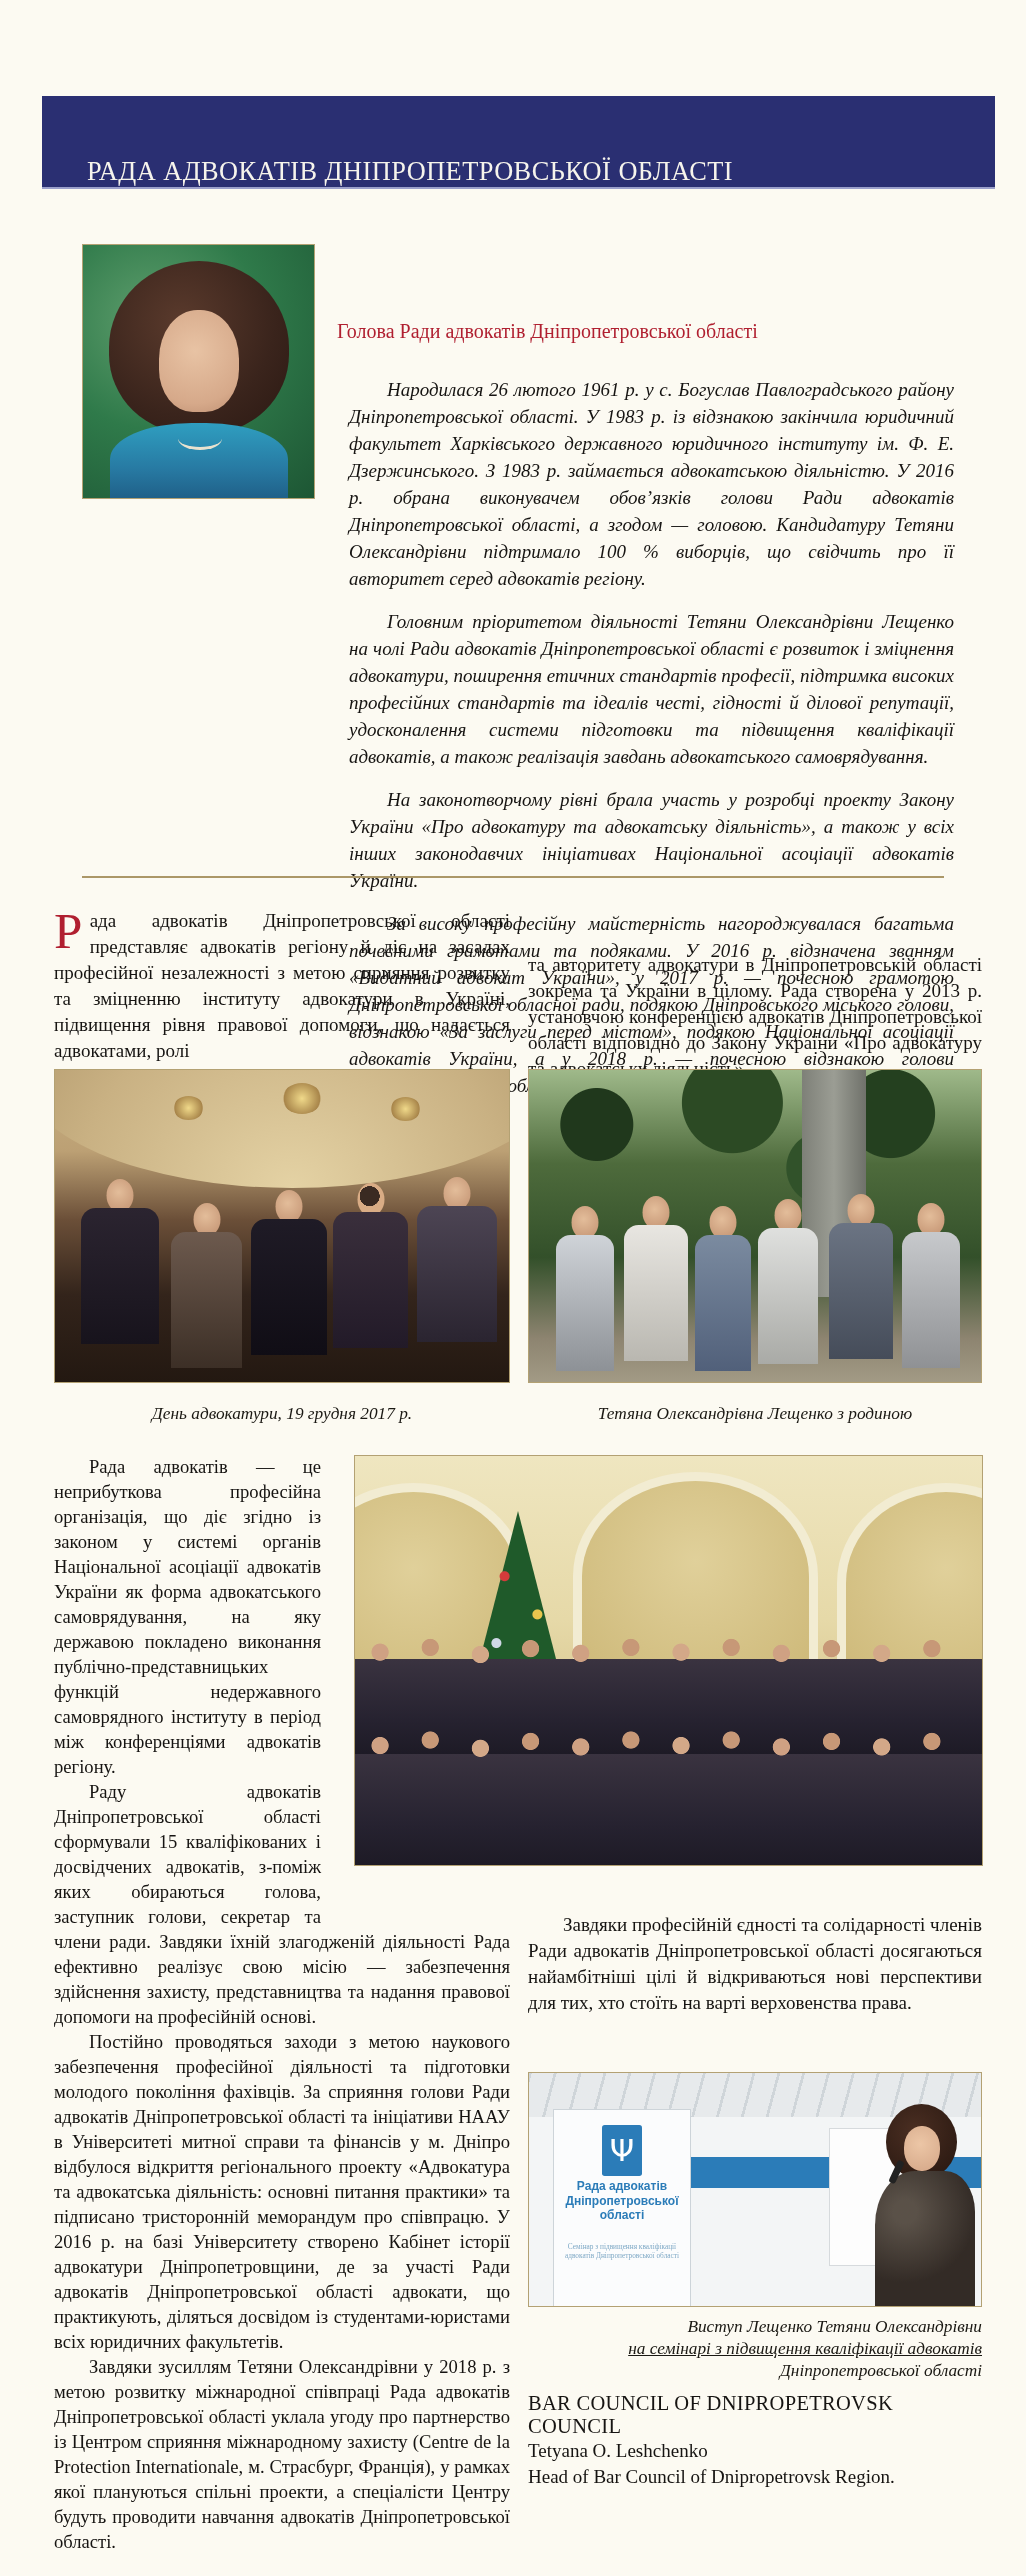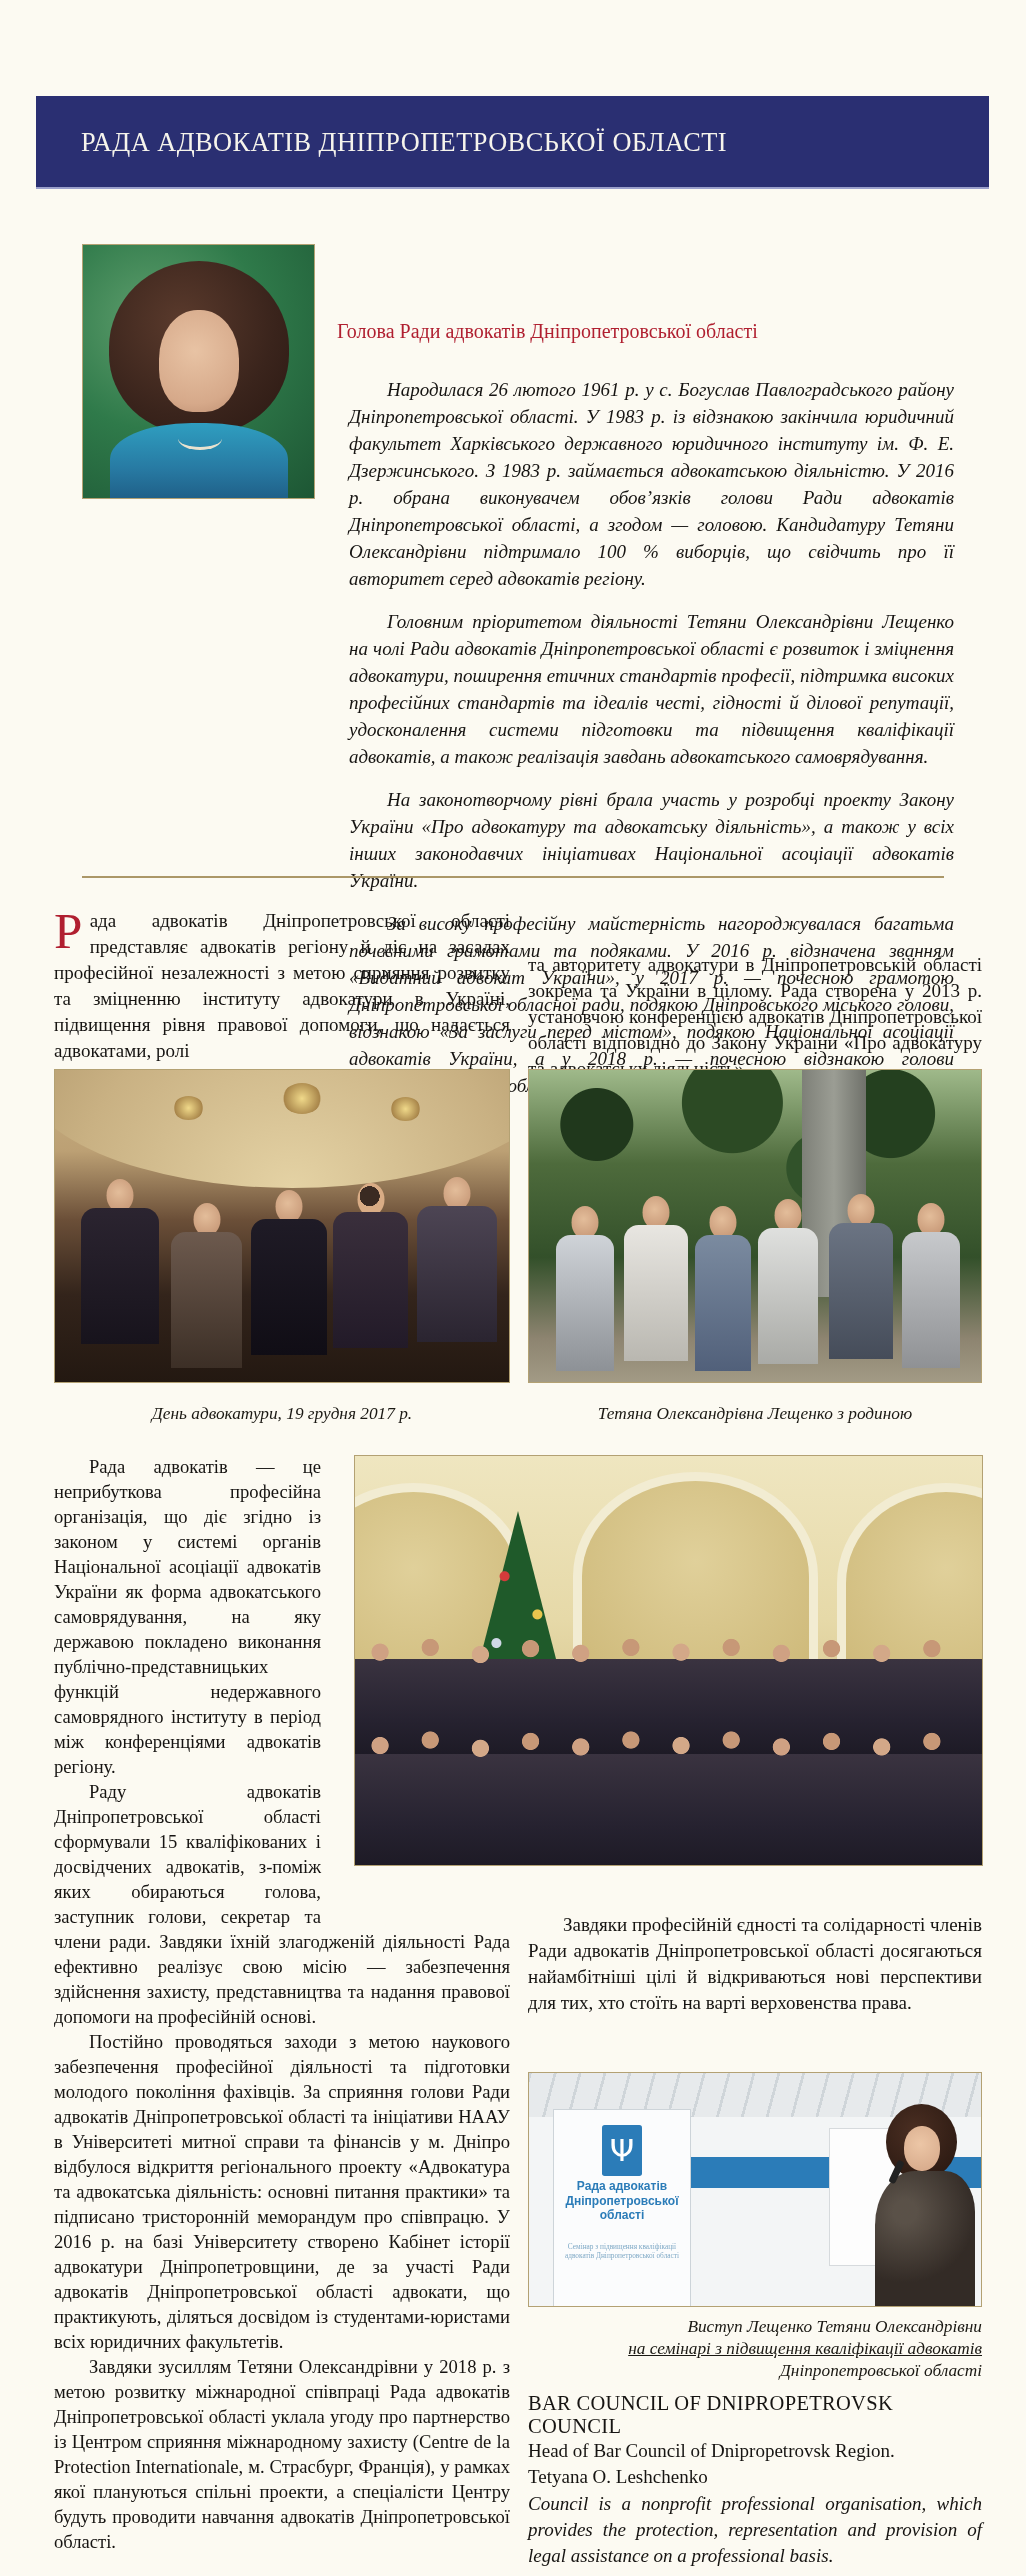--- a/index.html
+++ b/index.html
@@ -1,21 +1,21 @@
 <!DOCTYPE html>
 <html style="font-size:14.6px"><head>
 <meta charset="utf-8">
 <style>
   html,body{margin:0;padding:0;}
   body{background:#fcfaf2;font-family:"Liberation Serif","DejaVu Serif",serif;color:#161412;}
   .page{position:relative;width:1026px;height:2576px;background:#fcfaf2;overflow:hidden;margin:0 auto;}
 
   
-  .banner{position:absolute;left:36px;top:96px;width:953px;height:91px;
-    background:#2a2f72;border-bottom:2.7px solid #9ba0cb;display:flex;align-items:center;}
+  .banner{position:absolute;left:42px;top:96px;width:953px;height:91px;
+    background:#2a2f72;border-bottom:2.7px solid #9ba0cb;display:flex;align-items:flex-end;}
   .banner h1{margin:0 0 0 45px;font-size:28px;font-weight:normal;color:#f6f4ec;
     letter-spacing:0.5px;transform:scaleX(.94);transform-origin:left center;white-space:nowrap;}
 
   
   .portrait{position:absolute;left:82px;top:244px;width:233px;height:255px;
     border:1.8px solid #b3a173;box-sizing:border-box;overflow:hidden;
     background:radial-gradient(circle at 30% 30%,#5f9e6d 0%,#2f7a4a 45%,#1d5634 100%);}
   .portrait .hair{position:absolute;left:25.5px;top:16.4px;width:180px;height:173px;border-radius:50% 50% 46% 46%;
     background:radial-gradient(circle at 40% 35%,#5a3a2c 0%,#3a241c 60%,#2a1812 100%);}
   .portrait .face{position:absolute;left:76px;top:65px;width:80px;height:102px;border-radius:48% 48% 42% 42%;
@@ -264,19 +264,18 @@
   </div>
 
   <div class="caption-right" style="left:528px;top:2316px;width:454px;">
     <span style="display:block;">Виступ Лещенко Тетяни Олександрівни</span>
     <span style="display:block;text-decoration:underline;">на семінарі з підвищення кваліфікації адвокатів</span>
     <span style="display:block;">Дніпропетровської області</span>
   </div>
 
   <div class="english">
     <div class="etitle">BAR COUNCIL OF DNIPROPETROVSK COUNCIL</div>
+    <div class="eline">Tetyana O. Leshchenko</div>
     <div class="eline">Head of Bar Council of Dnipropetrovsk Region.</div>
-    <div class="eline">Tetyana O. Leshchenko</div>
-    <div class="edesc">Council is a nonprofit professional organisation, which provides the protection, representation and provision of legal assistance on a professional basis.</div>
   </div>
 
 </div>
 
 
 </body></html>

